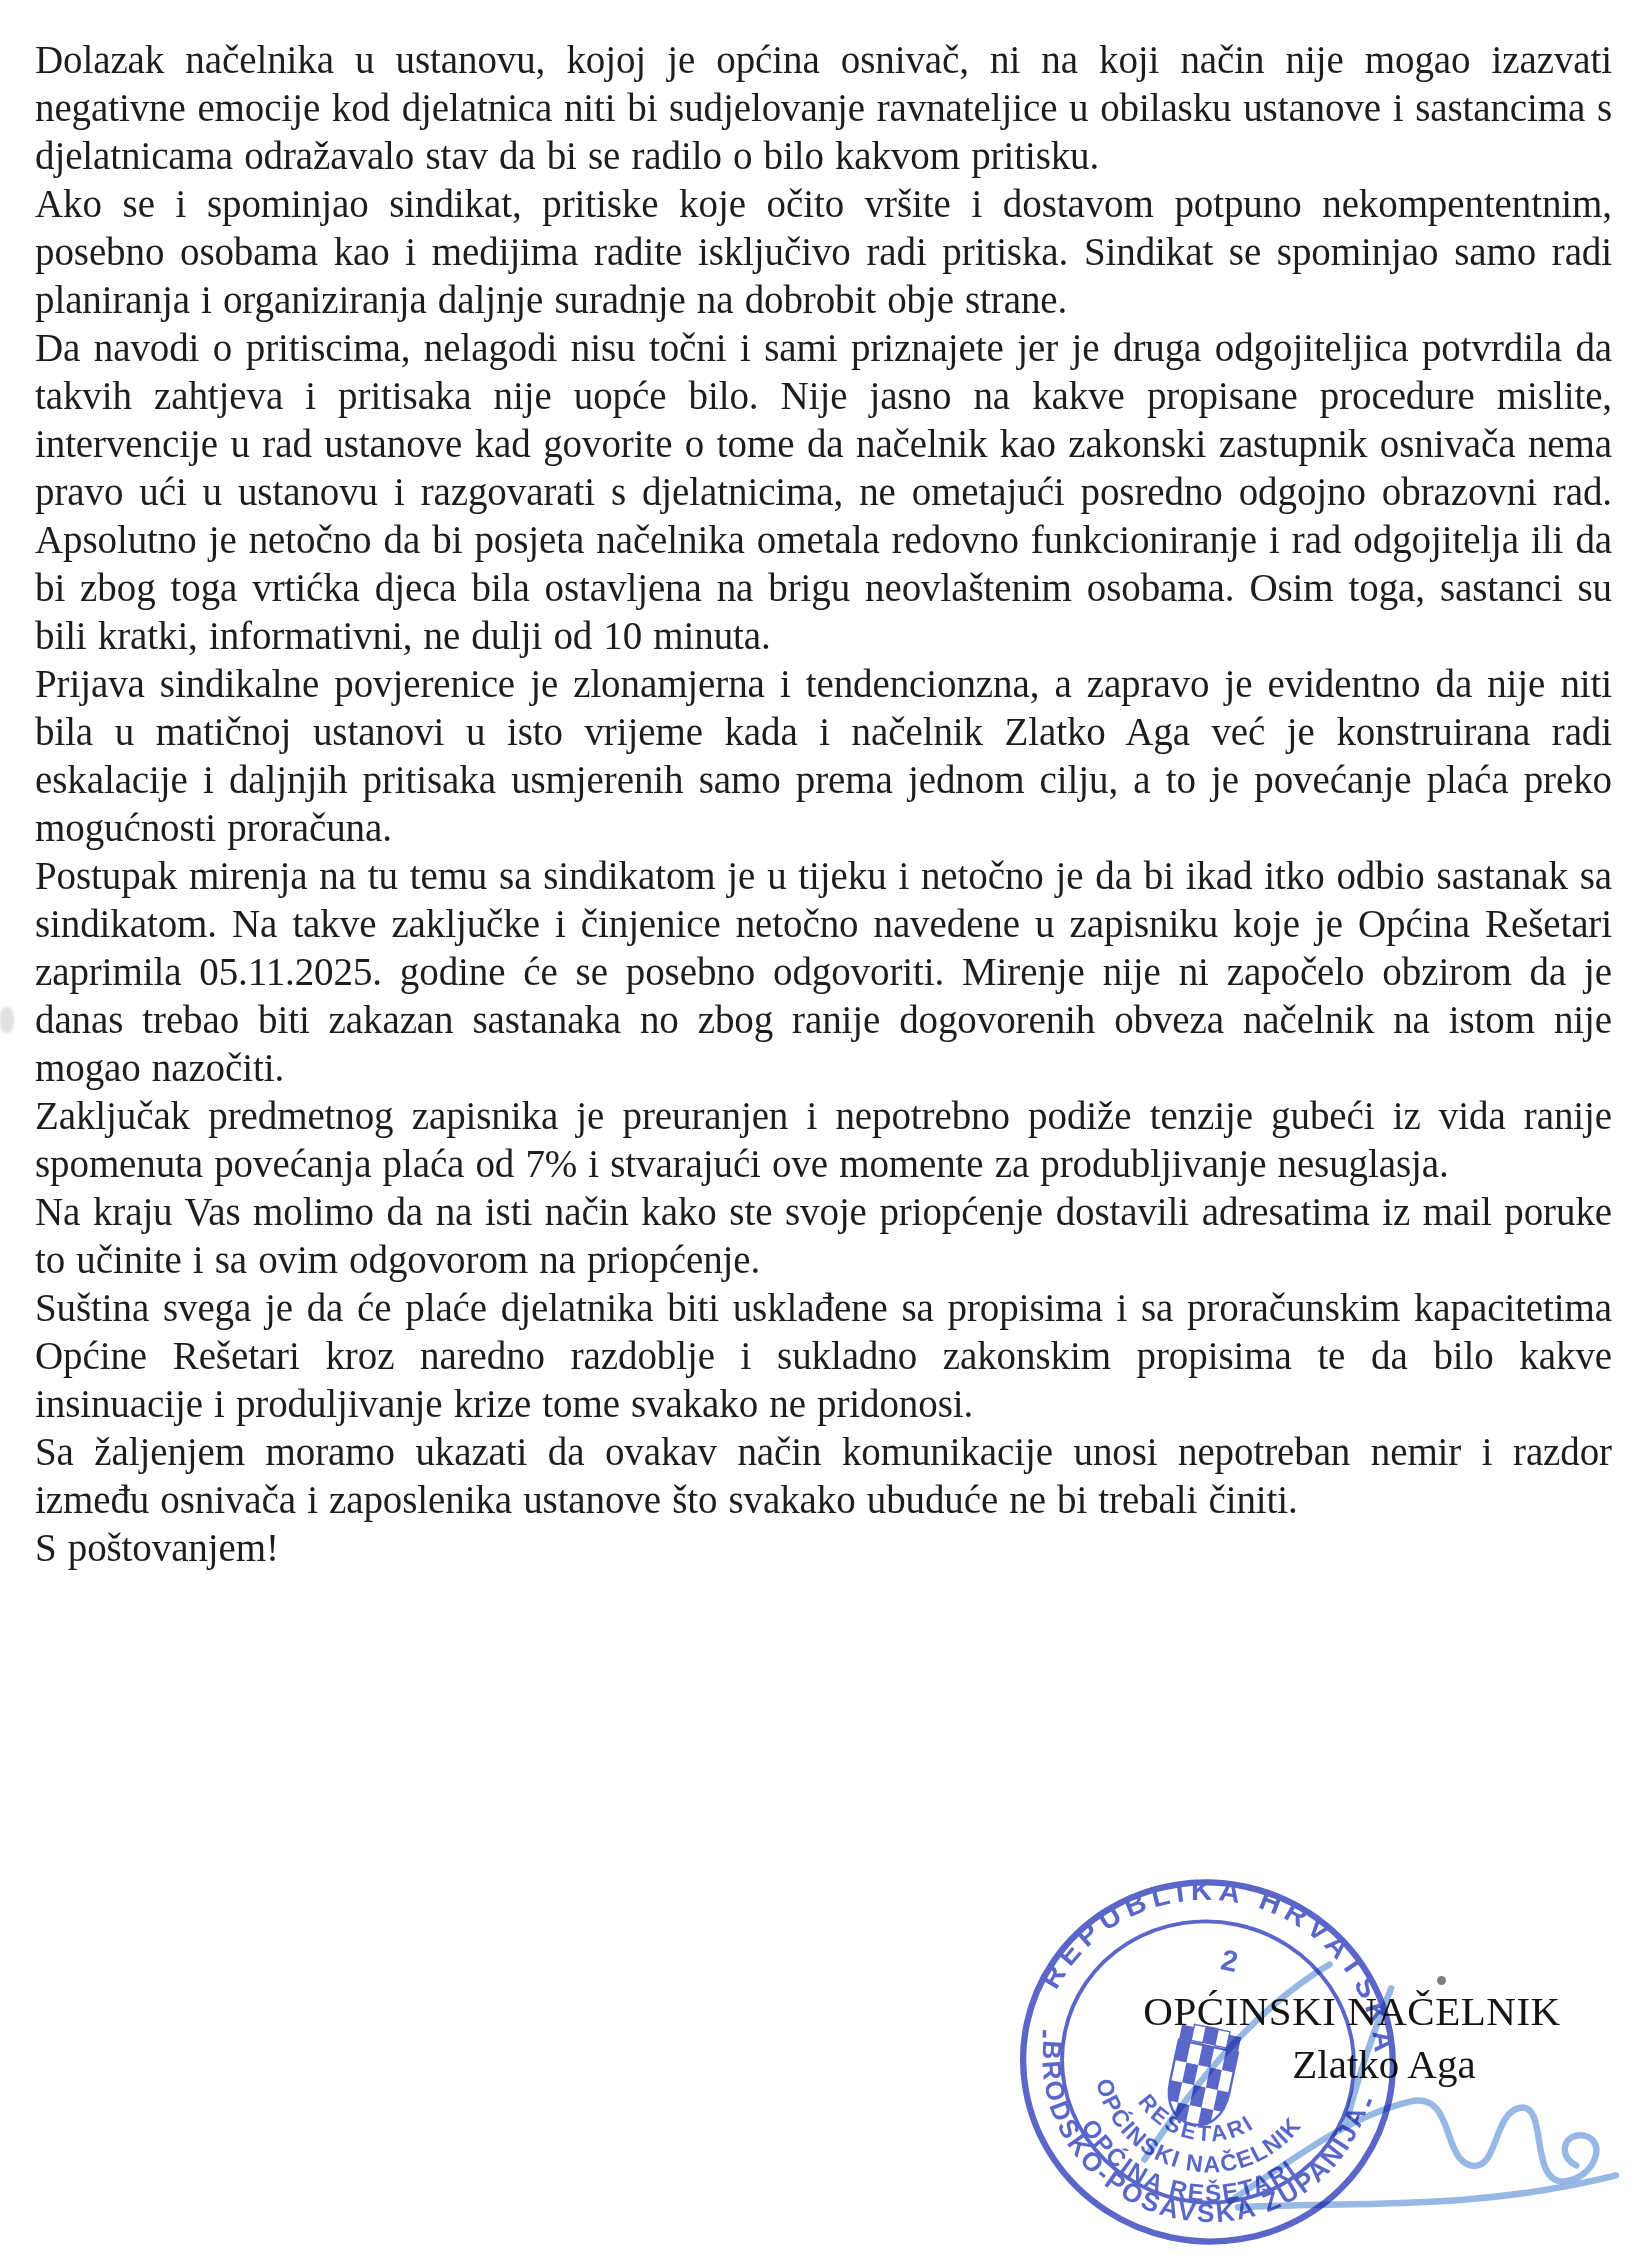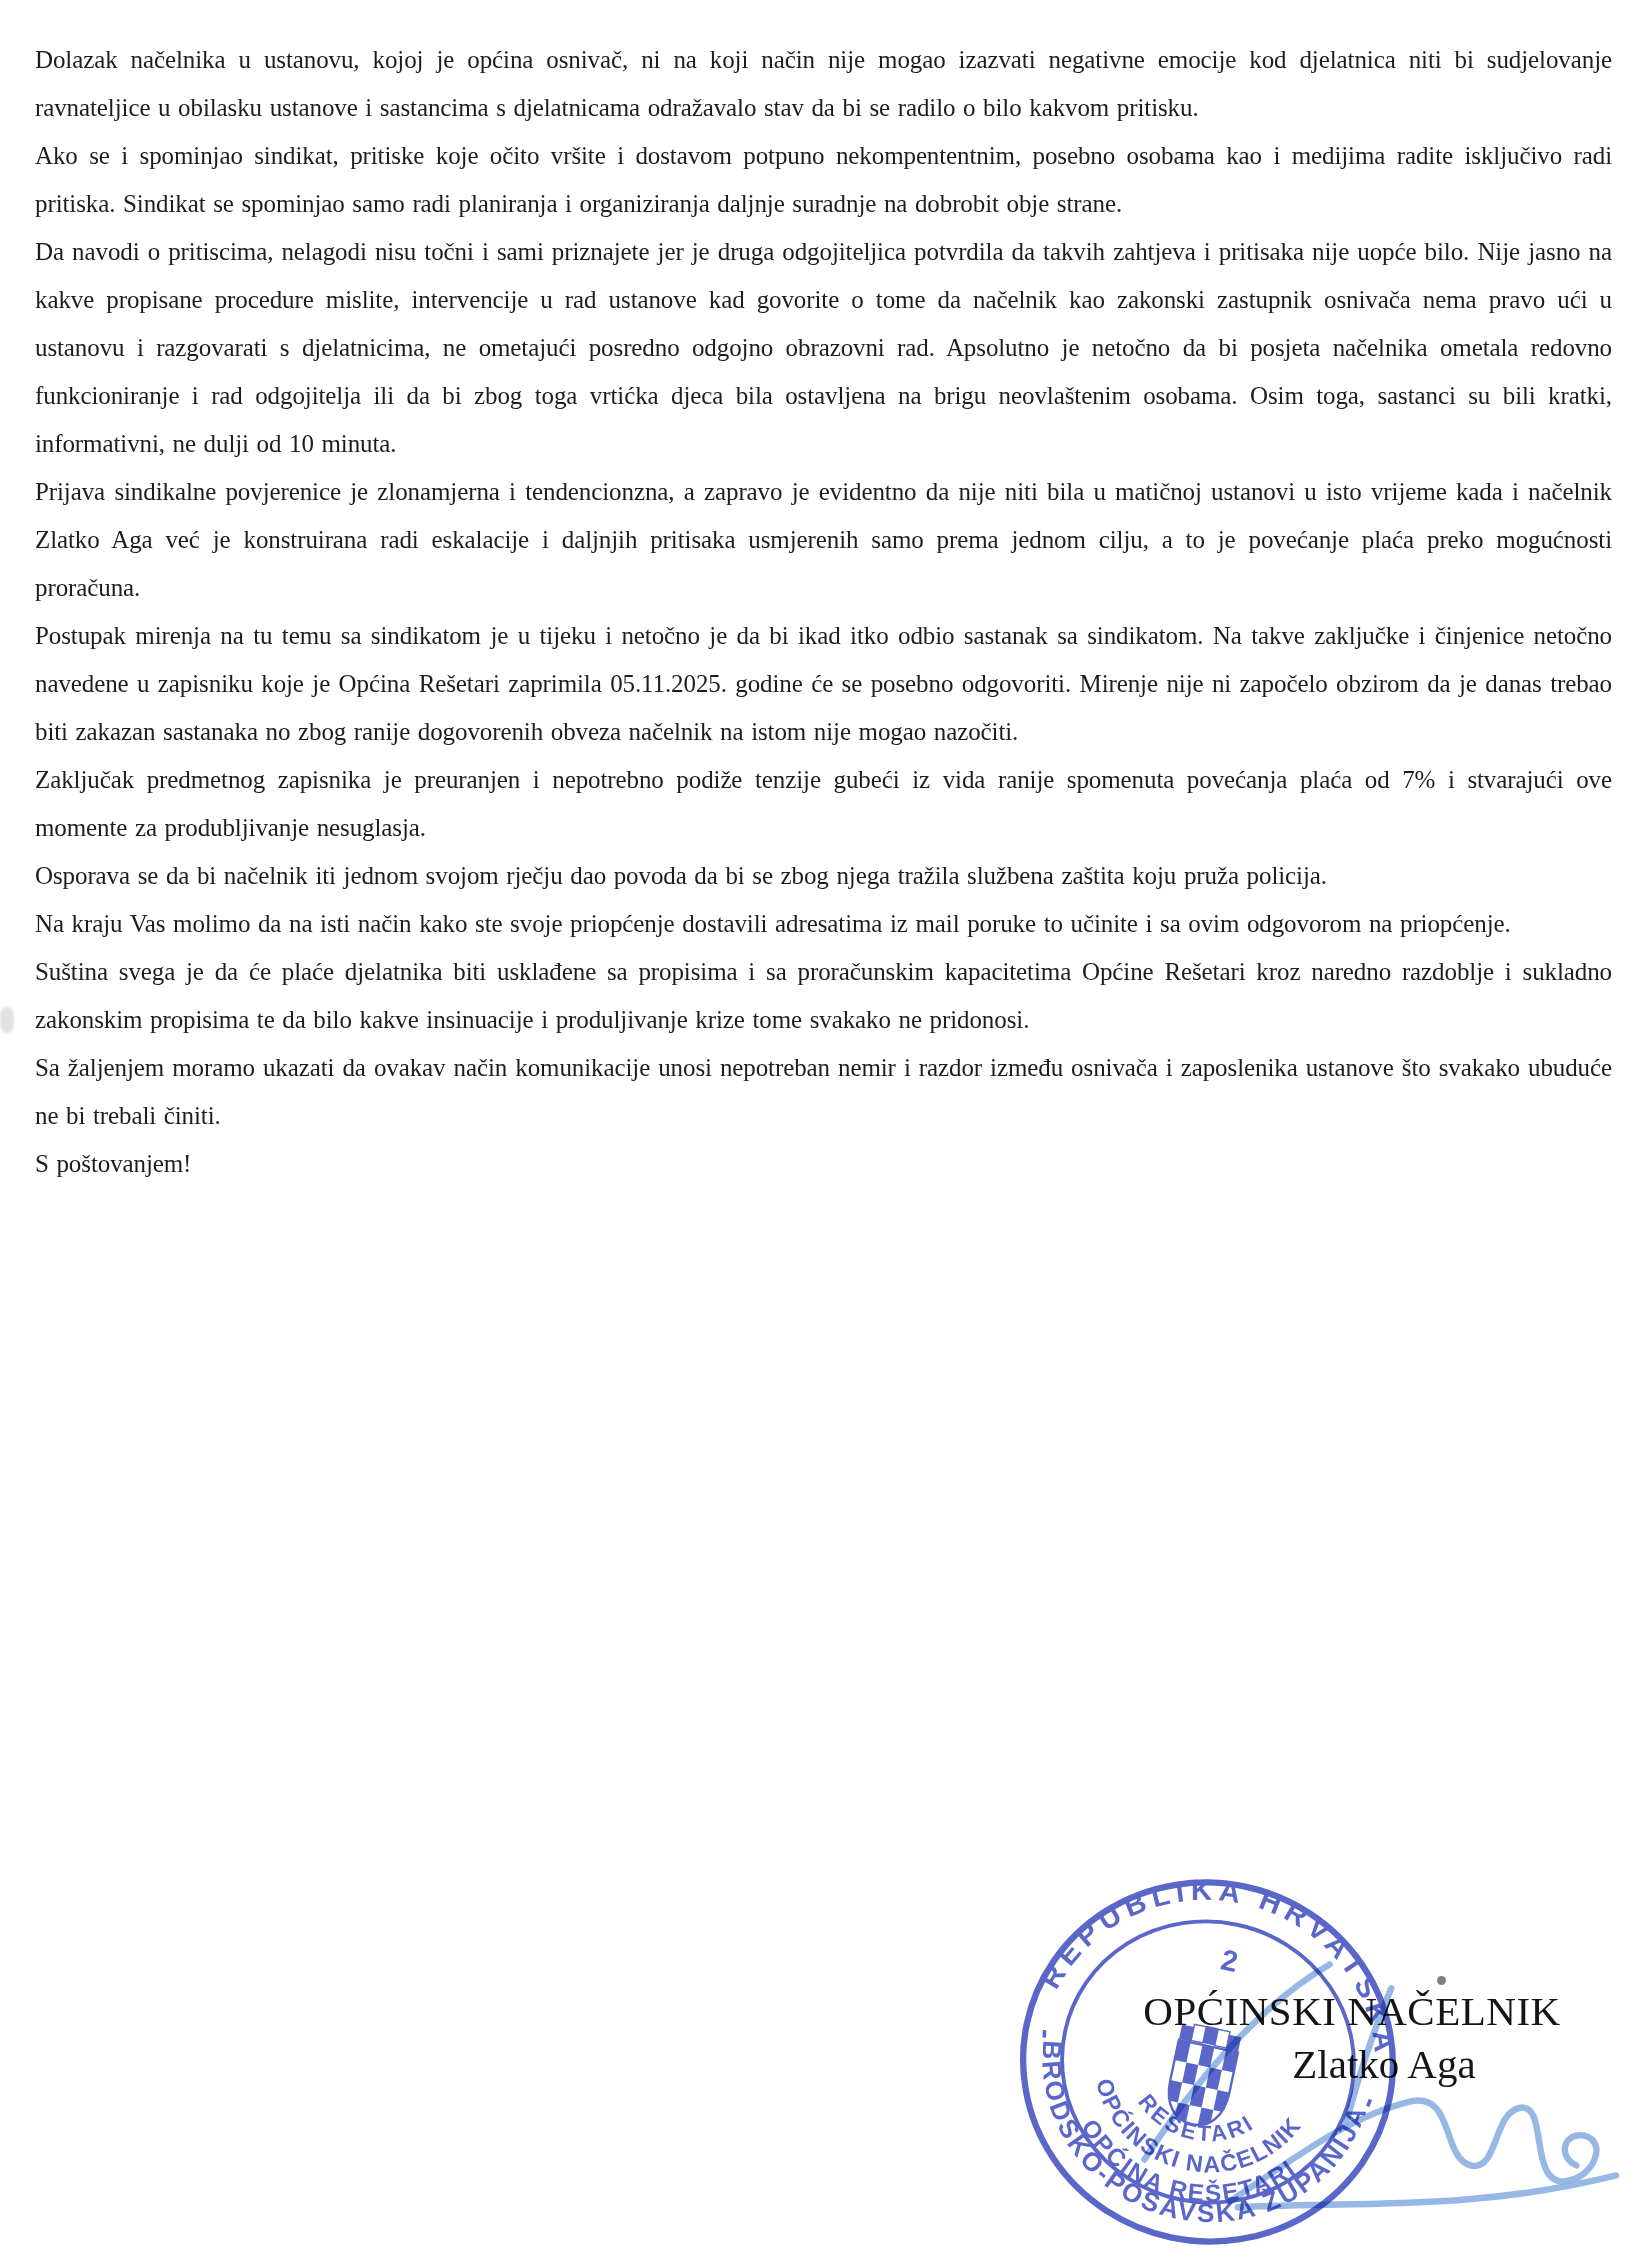--- a/index.html
+++ b/index.html
@@ -2,21 +2,21 @@
 <html style="--ink: #4d5bc4; --sig: #8cb0e2; --txt: #1d1d1d;"><head>
 <meta charset="utf-8">
 <style>
   html,body { margin:0; padding:0; background:#e8e8e8; }
   .page {
     position:relative; width:1646px; height:2264px; background:#ffffff;
     overflow:hidden; font-family:"Liberation Serif", serif;
   }
   .letter-body { padding:36px 34px 0 35px; color:var(--txt,#1d1d1d); }
   .para {
-    margin:0; font-size:25px; line-height:48px; text-align:justify;
+    margin:0; font-size:39px; line-height:48px; text-align:justify;
     letter-spacing:-0.1px; word-spacing:1.5px; hyphens:none;
   }
   .gap { }
   .closing { text-align:left; }
   .sig-block {
     position:absolute; left:1140px; top:1989px; width:424px;
     text-align:center; color:#151515; z-index:2;
   }
   .sig-title { font-size:41px; line-height:44px; letter-spacing:0.5px; white-space:nowrap; }
   .sig-name  { font-size:41px; line-height:44px; margin-top:9px; position:relative; left:32px; }
@@ -48,21 +48,20 @@
 
 <div class="page">
 
   <div class="letter-body">
     <p class="para">Dolazak načelnika u ustanovu, kojoj je općina osnivač, ni na koji način nije mogao izazvati negativne emocije kod djelatnica niti bi sudjelovanje ravnateljice u obilasku ustanove i sastancima s djelatnicama odražavalo stav da bi se radilo o bilo kakvom pritisku.</p>
     <p class="para">Ako se i spominjao sindikat, pritiske koje očito vršite i dostavom potpuno nekompententnim, posebno osobama kao i medijima radite isključivo radi pritiska. Sindikat se spominjao samo radi planiranja i organiziranja daljnje suradnje na dobrobit obje strane.</p>
     <p class="para gap">Da navodi o pritiscima, nelagodi nisu točni i sami priznajete jer je druga odgojiteljica potvrdila da takvih zahtjeva i pritisaka nije uopće bilo. Nije jasno na kakve propisane procedure mislite, intervencije u rad ustanove kad govorite o tome da načelnik kao zakonski zastupnik osnivača nema pravo ući u ustanovu i razgovarati s djelatnicima, ne ometajući posredno odgojno obrazovni rad. Apsolutno je netočno da bi posjeta načelnika ometala redovno funkcioniranje i rad odgojitelja ili da bi zbog toga vrtićka djeca bila ostavljena na brigu neovlaštenim osobama. Osim toga, sastanci su bili kratki, informativni, ne dulji od 10 minuta.</p>
     <p class="para gap">Prijava sindikalne povjerenice je zlonamjerna i tendencionzna, a zapravo je evidentno da nije niti bila u matičnoj ustanovi u isto vrijeme kada i načelnik Zlatko Aga već je konstruirana radi eskalacije i daljnjih pritisaka usmjerenih samo prema jednom cilju, a to je povećanje plaća preko mogućnosti proračuna.</p>
     <p class="para">Postupak mirenja na tu temu sa sindikatom je u tijeku i netočno je da bi ikad itko odbio sastanak sa sindikatom. Na takve zaključke i činjenice netočno navedene u zapisniku koje je Općina Rešetari zaprimila 05.11.2025. godine će se posebno odgovoriti. Mirenje nije ni započelo obzirom da je danas trebao biti zakazan sastanaka no zbog ranije dogovorenih obveza načelnik na istom nije mogao nazočiti.</p>
     <p class="para">Zaključak predmetnog zapisnika je preuranjen i nepotrebno podiže tenzije gubeći iz vida ranije spomenuta povećanja plaća od 7% i stvarajući ove momente za produbljivanje nesuglasja.</p>
-    <p class="para gap">Osporava se da bi načelnik iti jednom svojom rječju dao povoda da bi se zbog njega tražila službena zaštita koju pruža policija.</p>
     <p class="para gap">Na kraju Vas molimo da na isti način kako ste svoje priopćenje dostavili adresatima iz mail poruke to učinite i sa ovim odgovorom na priopćenje.</p>
     <p class="para">Suština svega je da će plaće djelatnika biti usklađene sa propisima i sa proračunskim kapacitetima Općine Rešetari kroz naredno razdoblje i sukladno zakonskim propisima te da bilo kakve insinuacije i produljivanje krize tome svakako ne pridonosi.</p>
     <p class="para gap">Sa žaljenjem moramo ukazati da ovakav način komunikacije unosi nepotreban nemir i razdor između osnivača i zaposlenika ustanove što svakako ubuduće ne bi trebali činiti.</p>
     <p class="para gap closing">S poštovanjem!</p>
   </div>
 
   <div class="sig-block">
     <div class="sig-title">OPĆINSKI NAČELNIK</div>
     <div class="sig-name">Zlatko Aga</div>
   </div>

